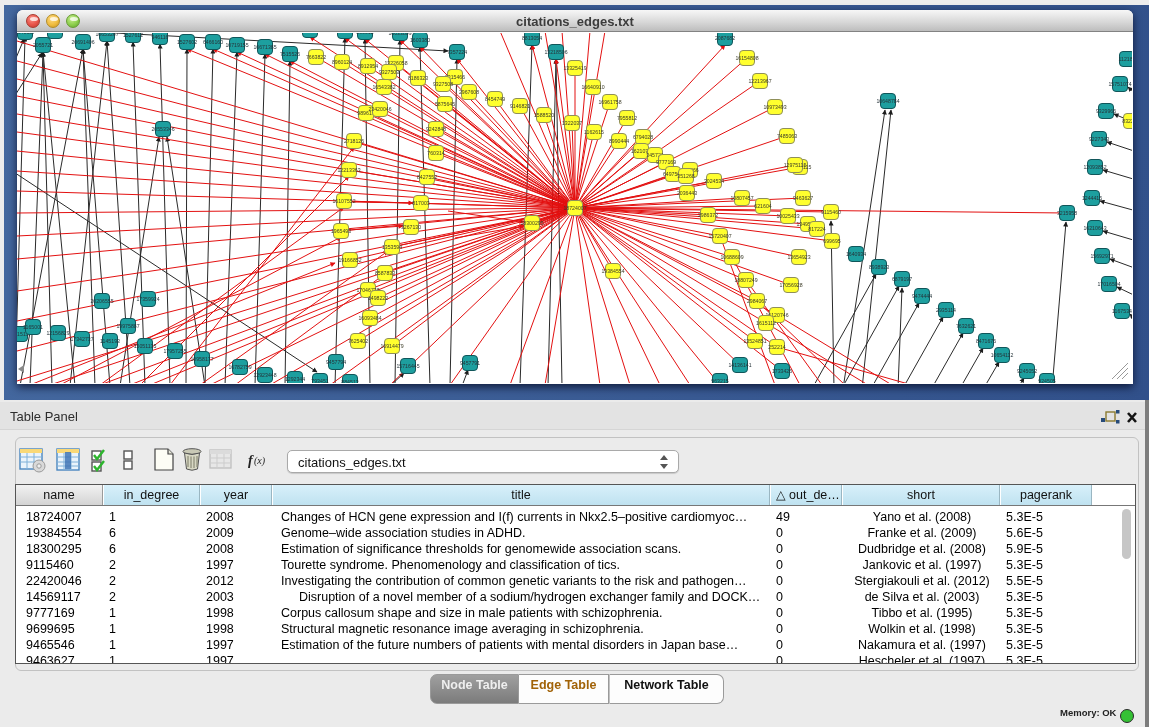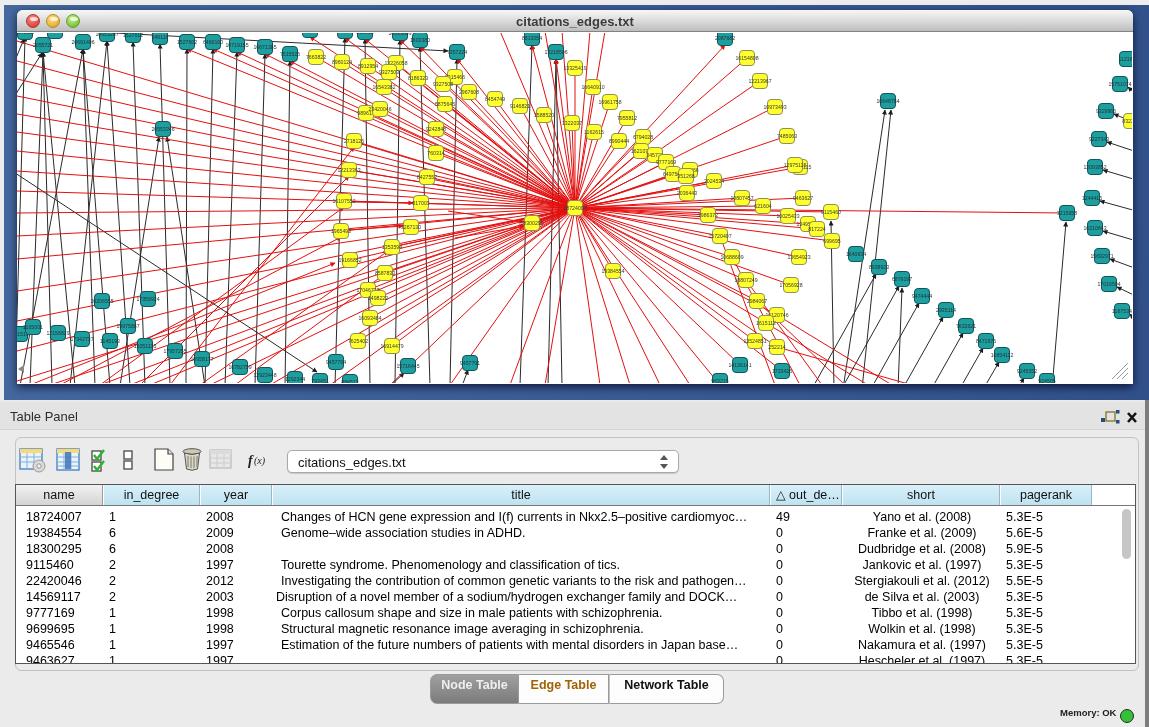--- a/index.html
+++ b/index.html
@@ -625,20 +625,21 @@
         <span style="left:190px">2009</span>
         <span style="left:265px">Genome–wide association studies in ADHD.</span>
         <span style="left:760px">0</span>
         <span class="ctr" style="left:827px;width:158px">Franke et al. (2009)</span>
         <span style="left:990px">5.6E-5</span>
       </div>
       <div class="row" style="top:56px">
         <span style="left:10px">18300295</span>
         <span style="left:93px">6</span>
         <span style="left:190px">2008</span>
+        <span style="left:265px">Estimation of significance thresholds for genomewide association scans.</span>
         <span style="left:760px">0</span>
         <span class="ctr" style="left:827px;width:158px">Dudbridge et al. (2008)</span>
         <span style="left:990px">5.9E-5</span>
       </div>
       <div class="row" style="top:72px">
         <span style="left:10px">9115460</span>
         <span style="left:93px">2</span>
         <span style="left:190px">1997</span>
         <span style="left:265px">Tourette syndrome. Phenomenology and classification of tics.</span>
         <span style="left:760px">0</span>
@@ -651,32 +652,32 @@
         <span style="left:190px">2012</span>
         <span style="left:265px">Investigating the contribution of common genetic variants to the risk and pathogen…</span>
         <span style="left:760px">0</span>
         <span class="ctr" style="left:827px;width:158px">Stergiakouli et al. (2012)</span>
         <span style="left:990px">5.5E-5</span>
       </div>
       <div class="row" style="top:104px">
         <span style="left:10px">14569117</span>
         <span style="left:93px">2</span>
         <span style="left:190px">2003</span>
-        <span style="left:260px">Disruption of a novel member of a sodium/hydrogen exchanger family and DOCK…</span>
+        <span style="left:283px">Disruption of a novel member of a sodium/hydrogen exchanger family and DOCK…</span>
         <span style="left:760px">0</span>
         <span class="ctr" style="left:827px;width:158px">de Silva et al. (2003)</span>
         <span style="left:990px">5.3E-5</span>
       </div>
       <div class="row" style="top:120px">
         <span style="left:10px">9777169</span>
         <span style="left:93px">1</span>
         <span style="left:190px">1998</span>
         <span style="left:265px">Corpus callosum shape and size in male patients with schizophrenia.</span>
         <span style="left:760px">0</span>
-        <span class="ctr" style="left:827px;width:158px">Tibbo et al. (1998)</span>
+        <span class="ctr" style="left:827px;width:158px">Tibbo et al. (1995)</span>
         <span style="left:990px">5.3E-5</span>
       </div>
       <div class="row" style="top:136px">
         <span style="left:10px">9699695</span>
         <span style="left:93px">1</span>
         <span style="left:190px">1998</span>
         <span style="left:265px">Structural magnetic resonance image averaging in schizophrenia.</span>
         <span style="left:760px">0</span>
         <span class="ctr" style="left:827px;width:158px">Wolkin et al. (1998)</span>
         <span style="left:990px">5.3E-5</span>

